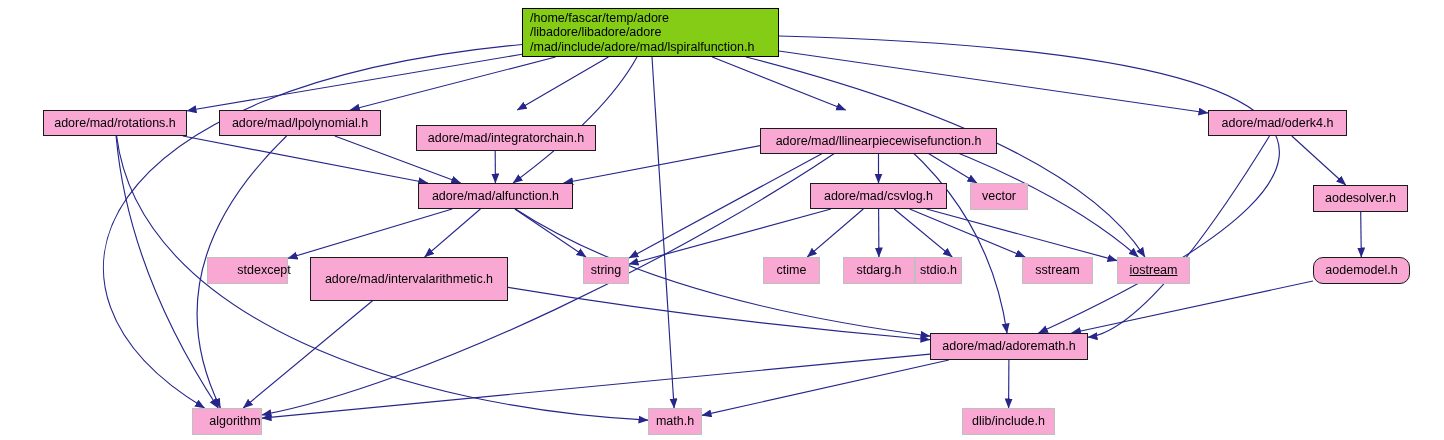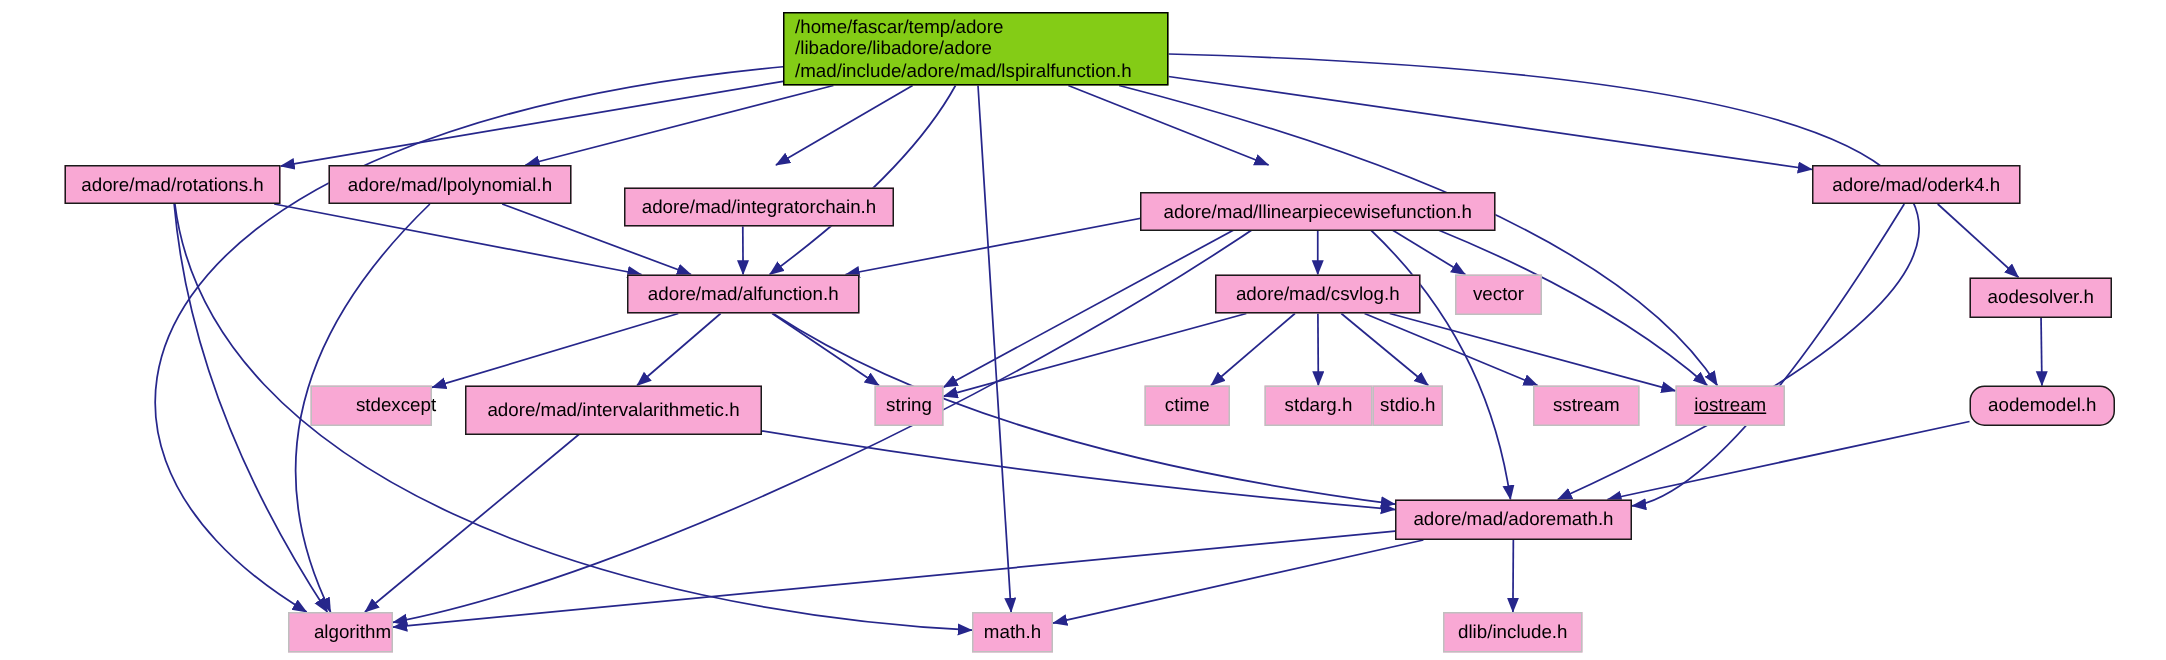--- a/index.html
+++ b/index.html
@@ -83,21 +83,21 @@
       <div class="node project" style="left: 43px; top: 110px; width: 144px; height: 26px;">adore/mad/rotations.h</div>
       <div class="node project" style="left: 219px; top: 110px; width: 162px; height: 26px;">adore/mad/lpolynomial.h</div>
       <div class="node project" style="left: 405px; top: 125px; width: 180px; height: 26px; margin-left: 11px;">adore/mad/integratorchain.h</div>
       <div class="node project" style="left: 760px; top: 110px; width: 237px; height: 26px; margin-top: 18px;">adore/mad/llinearpiecewisefunction.h</div>
       <div class="node project" style="left: 1208px; top: 110px; width: 139px; height: 26px;">adore/mad/oderk4.h</div>
       <div class="node project" style="left: 418px; top: 183px; width: 155px; height: 26px;">adore/mad/alfunction.h</div>
       <div class="node project" style="left: 810px; top: 183px; width: 137px; height: 26px;">adore/mad/csvlog.h</div>
       <div class="node system" style="left: 970px; top: 183px; width: 58px; height: 27px;">vector</div>
       <div class="node project" style="left: 1313px; top: 185px; width: 95px; height: 27px;">aodesolver.h</div>
       <div class="node system" style="left: 207px; top: 257px; width: 81px; height: 27px; padding-left: 33px;">stdexcept</div>
-      <div class="node project" style="left: 310px; top: 257px; width: 198px; height: 33px;">adore/mad/intervalarithmetic.h</div>
+      <div class="node project" style="left: 310px; top: 257px; width: 198px; height: 44px;">adore/mad/intervalarithmetic.h</div>
       <div class="node system" style="left: 583px; top: 257px; width: 46px; height: 27px;">string</div>
       <div class="node system" style="left: 763px; top: 257px; width: 57px; height: 27px;">ctime</div>
       <div class="node system" style="left: 843px; top: 257px; width: 72px; height: 27px; text-align: center;">stdarg.h</div>
       <div class="node system" style="left: 915px; top: 257px; width: 47px; height: 27px;">stdio.h</div>
       <div class="node system" style="left: 1022px; top: 257px; width: 71px; height: 27px;">sstream</div>
       <div class="node system" style="left: 1117px; top: 257px; width: 73px; height: 27px; text-decoration: underline;">iostream</div>
       <div class="node project" style="left: 1313px; top: 257px; width: 97px; height: 27px; border-radius: 10px;">aodemodel.h</div>
       <div class="node project" style="left: 930px; top: 333px; width: 158px; height: 27px;">adore/mad/adoremath.h</div>
       <div class="node system" style="left: 192px; top: 408px; width: 70px; height: 27px; padding-left: 16px;">algorithm</div>
       <div class="node system" style="left: 648px; top: 408px; width: 54px; height: 27px;">math.h</div>

